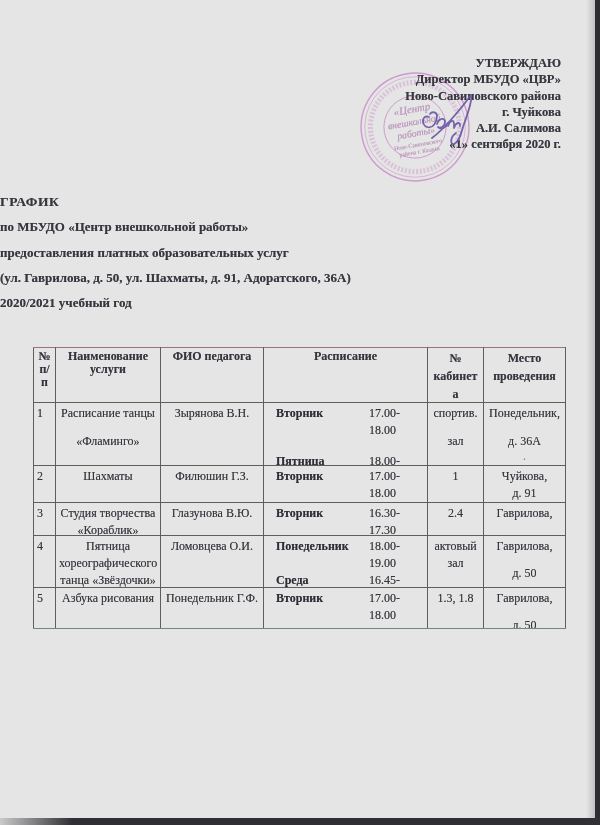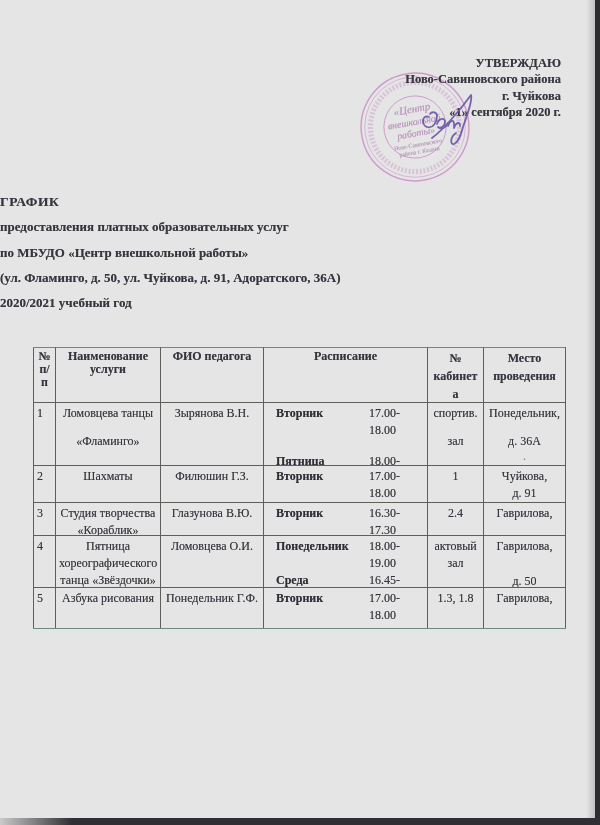--- a/index.html
+++ b/index.html
@@ -40,33 +40,35 @@
   .sched-table tr.r5 td{border-bottom-color:#6b8a86;}
   .cell{box-sizing:border-box; overflow:hidden; padding:2px 3px;
     text-align:center; font-size:12px; line-height:17px; color:#35353d;}
   .hcell{font-weight:bold; line-height:13px; padding-top:2px;}
   .h-loose{line-height:18px; padding-top:1px;}
   .ch{height:54px;} .c1{height:62px;} .c2{height:36px;} .c3{height:32px;} .c4{height:51px;} .c5{height:40px;}
   .sched{text-align:left; padding-left:12px;}
   .srow{display:flex;font-family:Liberation Serif, serif;}
   .day{font-weight:bold; width:93px; flex:none; color:#2e2e36;}
   .sp{margin-top:11px;}   
-  .sp2{margin-top:18px;}   
+  .sp2{margin-top:10px;}   
   .g14{margin-top:14px;}    
   .mark{opacity:.55; line-height:12px;}
 </style>
 </head>
 <body>
 
 <div class="page">
 
   <div class="approval">
     <div>УТВЕРЖДАЮ</div>
+    <div>Директор МБУДО «ЦВР»</div>
     <div>Ново-Савиновского района</div>
     <div>г. Чуйкова</div>
+    <div>А.И. Салимова</div>
     <div>«1» сентября 2020 г.</div>
   </div>
 
   <svg class="stamp" viewBox="0 0 110 110">
     <g stroke="#bf6dbd" fill="none">
       <circle cx="55" cy="55" r="52" stroke-width="1.4"></circle>
       <circle cx="55" cy="55" r="48.5" stroke-width="0.6"></circle>
       <circle cx="55" cy="55" r="43" stroke-width="5" stroke-dasharray="2 1.6" opacity="0.45"></circle>
       <circle cx="55" cy="55" r="30" stroke-width="0.9"></circle>
     </g>
@@ -83,23 +85,23 @@
     <g stroke="#6a55a6" stroke-width="1.8" fill="none" stroke-linecap="round" stroke-linejoin="round">
       <path d="M10,24 C3,21 2,32 8,34 C14,36 18,29 18,23 C18,19 13,18 11,21"></path>
       <path d="M18,31 C20,25 26,24 26,29 C26,33 22,36 19,34 C22,37 27,35 29,30"></path>
       <path d="M29,33 C31,27 35,26 35,31 L35,35 C37,29 41,28 41,33"></path>
       <path d="M13,45 C24,37 42,16 52,2 C54,8 48,22 44,34 C42,41 40,49 35,51 C31,52 31,44 37,40"></path>
     </g>
   </svg>
 
   <div class="title">
     <div class="t0">ГРАФИК</div>
+    <div>по МБУДО «Центр внешкольной работы»</div>
     <div>предоставления платных образовательных услуг</div>
-    <div>по МБУДО «Центр внешкольной работы»</div>
-    <div>(ул. Фламинго, д. 50, ул. Чуйкова, д. 91, Адоратского, 36А)</div>
+    <div>(ул. Гаврилова, д. 50, ул. Шахматы, д. 91, Адоратского, 36А)</div>
     <div>2020/2021 учебный год</div>
   </div>
 
   <table class="sched-table">
     <colgroup>
       <col style="width:22px">
         <col style="width:105px">
         <col style="width:103px">
       <col style="width:164px">
         <col style="width:56px">
@@ -143,21 +145,21 @@
             </div>
           </td>
     </tr>
 
     <tr class="r1">
       <td>
             <div class="cell c1" style="text-align:left;">1</div>
           </td>
       <td>
             <div class="cell c1">
-        <div>Ломовцева танцы</div>
+        <div>Расписание танцы</div>
         <div class="sp">«Фламинго»</div>
             </div>
           </td>
       <td>
             <div class="cell c1">Зырянова В.Н.</div>
           </td>
       <td>
             <div class="cell sched c1">
         <div class="srow">
           <span class="day">Вторник</span>

